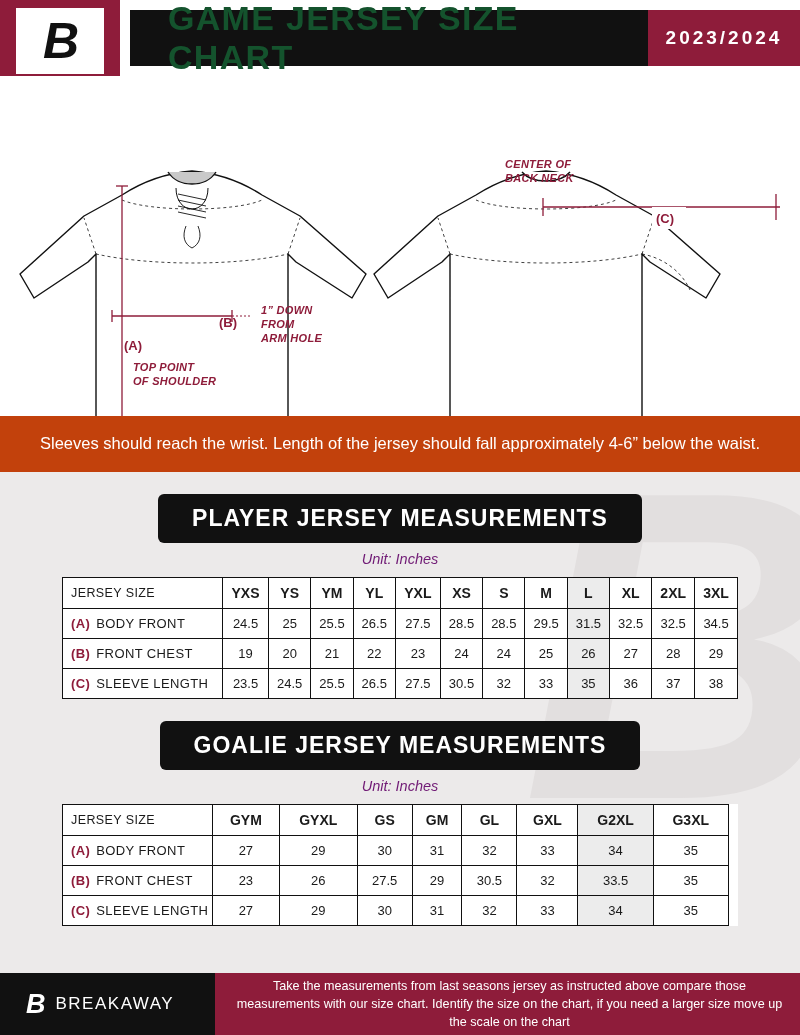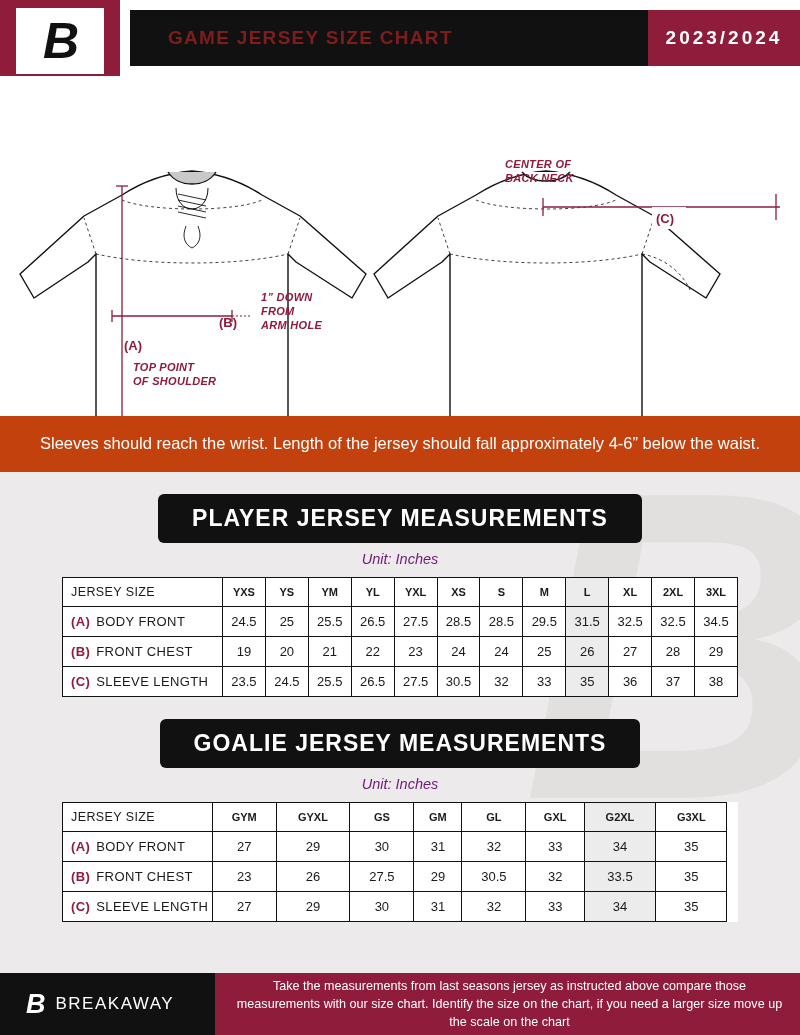--- a/index.html
+++ b/index.html
@@ -60,22 +60,22 @@
     padding-left: 18px;
   }
   .hdr-title-bar {
     position: absolute;
     left: 10px; top: 10px; right: 0; bottom: 10px;
     background: #111;
   }
   .hdr-title {
     position: relative;
     z-index: 3;
-    color: #7f1d1d;
-    font-size: 19px;
+    color: #14532d;
+    font-size: 34px;
     font-weight: bold;
     letter-spacing: 1.3px;
     padding-left: 30px;
   }
   .hdr-season {
     width: 152px;
     background: #8e1c3a;
     color: #fff;
     display: flex; align-items: center; justify-content: center;
     font-size: 19px; font-weight: bold;
@@ -155,21 +155,21 @@
     padding-left: 8px;
     white-space: nowrap;
     font-size: 13px;
     letter-spacing: 0.4px;
   }
   .lbl-cell .mark {
     color: #8e1c3a;
     font-weight: bold;
     margin-right: 6px;
   }
-  thead td, thead th { font-weight: bold; font-size: 11px; }
+  thead td, thead th { font-weight: bold; font-size: 14px; }
   thead .lbl-cell { font-weight: normal; font-size: 12.5px; }
   .hl { background: #ececec; }
   .blank { border: none; background: transparent; }
 
   
   .footer {
     position: absolute;
     left: 0; bottom: 0;
     width: 800px;
     height: 62px;
@@ -283,21 +283,21 @@
       </g>
       <g stroke="#8e1c3a" stroke-width="1" fill="none" stroke-dasharray="2 2">
         <path d="M232 240 L252 240"></path>
       </g>
 
       <rect x="652" y="131" width="34" height="22" fill="#ffffff" stroke="none"></rect>
       <text x="656" y="147" font-family="Liberation Sans, sans-serif" font-size="13" font-weight="bold" fill="#8e1c3a">(C)</text>
     </svg>
 
     <div class="note" style="left:505px; top:82px;">CENTER OF<br>BACK NECK</div>
-    <div class="note" style="left:261px; top:215px;">1” DOWN<br>FROM<br>ARM HOLE</div>
+    <div class="note" style="left:261px; top:228px;">1” DOWN<br>FROM<br>ARM HOLE</div>
     <div class="note" style="left:133px; top:285px;">TOP POINT<br>OF SHOULDER</div>
     <div class="tag" style="left:124px; top:262px;">(A)</div>
     <div class="tag" style="left:219px; top:239px;">(B)</div>
   </div>
 
   <div class="strip">Sleeves should reach the wrist. Length of the jersey should fall approximately 4-6” below the waist.</div>
 
   <div class="banner-wrap">
     <span class="banner">PLAYER JERSEY MEASUREMENTS</span>
   </div>

